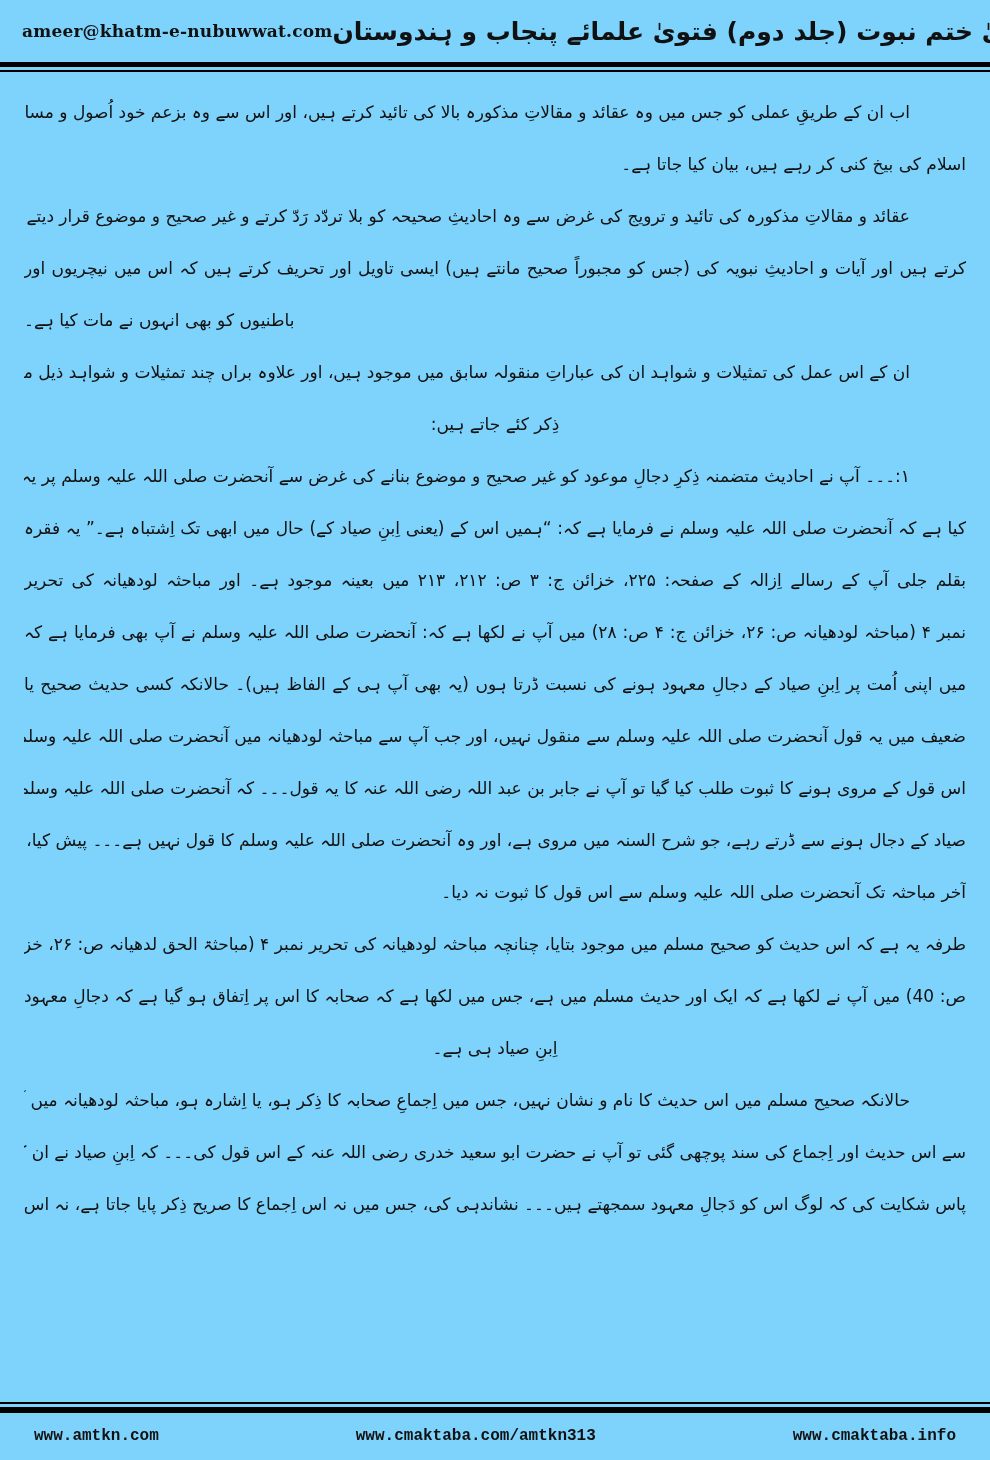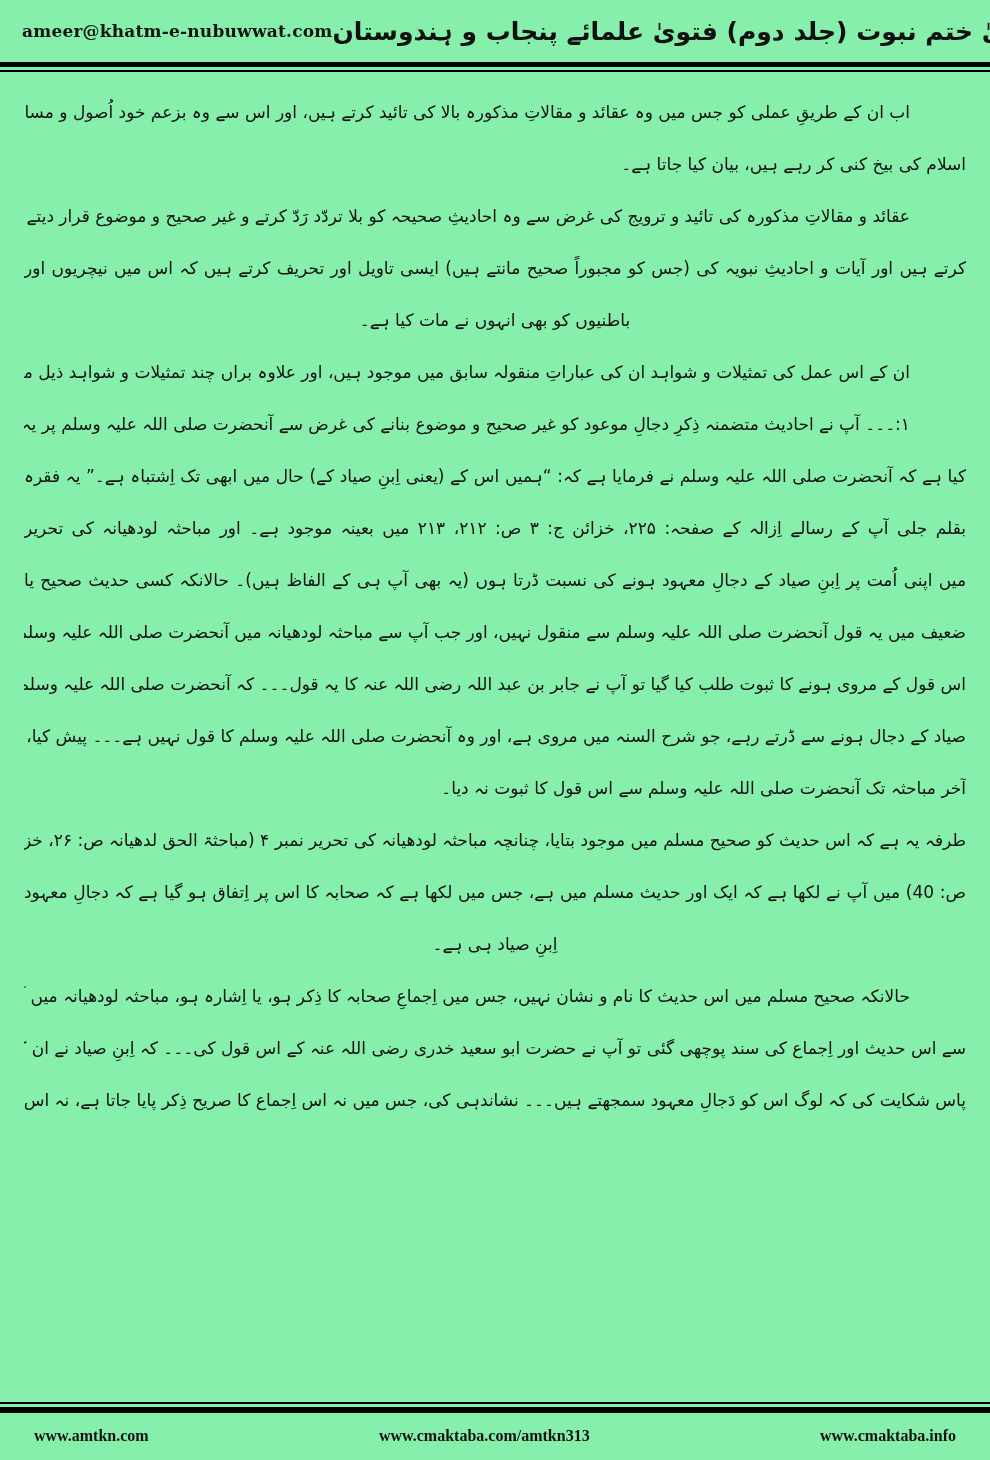--- a/index.html
+++ b/index.html
@@ -1,20 +1,20 @@
 <!DOCTYPE html>
 <html lang="ur"><head>
 <meta charset="utf-8">
 <style>
   html,body{margin:0;padding:0;background:#e8e8e8;}
   .page{
     position:relative;
     width:990px;height:1460px;
     margin:0 auto;
-    background:#86efac;
+    background:#7dd3fc;
     color:#111;
     overflow:hidden;
     font-family:"DejaVu Sans",sans-serif;
   }
   
   .header{
     position:absolute;top:0;left:0;right:0;height:62px;
     display:flex;align-items:center;
     padding:0 22px;box-sizing:border-box;
   }
@@ -50,29 +50,29 @@
   }
   .line{
     height:52px;line-height:52px;
     font-size:17px;
     overflow:hidden;
     direction:rtl;
     white-space:nowrap;
   }
   .line.j{text-align:justify;text-align-last:justify;}
   .line.r{text-align:right;}
-  .line.l{text-align:center;}
+  .line.l{text-align:left;}
   .line.c{text-align:center;}
   .line.indent{padding-right:56px;}
   
   .footer{
     position:absolute;top:1418px;left:0;right:0;height:36px;
     display:flex;align-items:center;justify-content:space-between;
     padding:0 34px;box-sizing:border-box;
-    font-family:Liberation Serif, serif;
+    font-family:Liberation Mono, monospace;
     font-weight:bold;font-size:16px;
   }
 </style>
 </head>
 <body>
 
 <div class="page">
 
   <div class="header">
     <span class="header-email">ameer@khatm-e-nubuwwat.com</span>
@@ -85,23 +85,25 @@
   <div class="rule rule-h1"></div>
   <div class="rule rule-h2"></div>
 
   <div class="body" id="body-lines">
       <div class="line j indent" dir="rtl">اب ان کے طریقِ عملی کو جس میں وہ عقائد و مقالاتِ مذکورہ بالا کی تائید کرتے ہیں، اور اس سے وہ بزعم خود اُصول و مسائلِ</div>
       <div class="line r" dir="rtl">اسلام کی بیخ کنی کر رہے ہیں، بیان کیا جاتا ہے۔</div>
       <div class="line j indent" dir="rtl">عقائد و مقالاتِ مذکورہ کی تائید و ترویج کی غرض سے وہ احادیثِ صحیحہ کو بلا تردّد رَدّ کرتے و غیر صحیح و موضوع قرار دیتے ہیں،</div>
       <div class="line j" dir="rtl">کرتے ہیں اور آیات و احادیثِ نبویہ کی (جس کو مجبوراً صحیح مانتے ہیں) ایسی تاویل اور تحریف کرتے ہیں کہ اس میں نیچریوں اور</div>
       <div class="line l" dir="rtl">باطنیوں کو بھی انہوں نے مات کیا ہے۔</div>
       <div class="line j indent" dir="rtl">ان کے اس عمل کی تمثیلات و شواہد ان کی عباراتِ منقولہ سابق میں موجود ہیں، اور علاوہ براں چند تمثیلات و شواہد ذیل میں</div>
+      <div class="line c" dir="rtl">ذِکر کئے جاتے ہیں:</div>
       <div class="line j indent" dir="rtl">۱:۔۔۔ آپ نے احادیث متضمنہ ذِکرِ دجالِ موعود کو غیر صحیح و موضوع بنانے کی غرض سے آنحضرت صلی اللہ علیہ وسلم پر یہ افترا</div>
       <div class="line j" dir="rtl">کیا ہے کہ آنحضرت صلی اللہ علیہ وسلم نے فرمایا ہے کہ: “ہمیں اس کے (یعنی اِبنِ صیاد کے) حال میں ابھی تک اِشتباہ ہے۔” یہ فقرہ</div>
       <div class="line j" dir="rtl">بقلم جلی آپ کے رسالے اِزالہ کے صفحہ: ۲۲۵، خزائن ج: ۳ ص: ۲۱۲، ۲۱۳ میں بعینہ موجود ہے۔ اور مباحثہ لودھیانہ کی تحریر</div>
+      <div class="line j" dir="rtl">نمبر ۴ (مباحثہ لودھیانہ ص: ۲۶، خزائن ج: ۴ ص: ۲۸) میں آپ نے لکھا ہے کہ: آنحضرت صلی اللہ علیہ وسلم نے آپ بھی فرمایا ہے کہ</div>
       <div class="line j" dir="rtl">میں اپنی اُمت پر اِبنِ صیاد کے دجالِ معہود ہونے کی نسبت ڈرتا ہوں (یہ بھی آپ ہی کے الفاظ ہیں)۔ حالانکہ کسی حدیث صحیح یا</div>
       <div class="line j" dir="rtl">ضعیف میں یہ قول آنحضرت صلی اللہ علیہ وسلم سے منقول نہیں، اور جب آپ سے مباحثہ لودھیانہ میں آنحضرت صلی اللہ علیہ وسلم سے</div>
       <div class="line j" dir="rtl">اس قول کے مروی ہونے کا ثبوت طلب کیا گیا تو آپ نے جابر بن عبد اللہ رضی اللہ عنہ کا یہ قول۔۔۔ کہ آنحضرت صلی اللہ علیہ وسلم، اِبنِ</div>
       <div class="line j" dir="rtl">صیاد کے دجال ہونے سے ڈرتے رہے، جو شرح السنہ میں مروی ہے، اور وہ آنحضرت صلی اللہ علیہ وسلم کا قول نہیں ہے۔۔۔ پیش کیا، اور</div>
       <div class="line r" dir="rtl">آخر مباحثہ تک آنحضرت صلی اللہ علیہ وسلم سے اس قول کا ثبوت نہ دیا۔</div>
       <div class="line j" dir="rtl">طرفہ یہ ہے کہ اس حدیث کو صحیح مسلم میں موجود بتایا، چنانچہ مباحثہ لودھیانہ کی تحریر نمبر ۴ (مباحثۃ الحق لدھیانہ ص: ۲۶، خزائن ج: ۴</div>
       <div class="line j" dir="rtl">ص: 40) میں آپ نے لکھا ہے کہ ایک اور حدیث مسلم میں ہے، جس میں لکھا ہے کہ صحابہ کا اس پر اِتفاق ہو گیا ہے کہ دجالِ معہود</div>
       <div class="line c" dir="rtl">اِبنِ صیاد ہی ہے۔</div>
       <div class="line j indent" dir="rtl">حالانکہ صحیح مسلم میں اس حدیث کا نام و نشان نہیں، جس میں اِجماعِ صحابہ کا ذِکر ہو، یا اِشارہ ہو، مباحثہ لودھیانہ میں آپ</div>
       <div class="line j" dir="rtl">سے اس حدیث اور اِجماع کی سند پوچھی گئی تو آپ نے حضرت ابو سعید خدری رضی اللہ عنہ کے اس قول کی۔۔۔ کہ اِبنِ صیاد نے ان کے</div>

